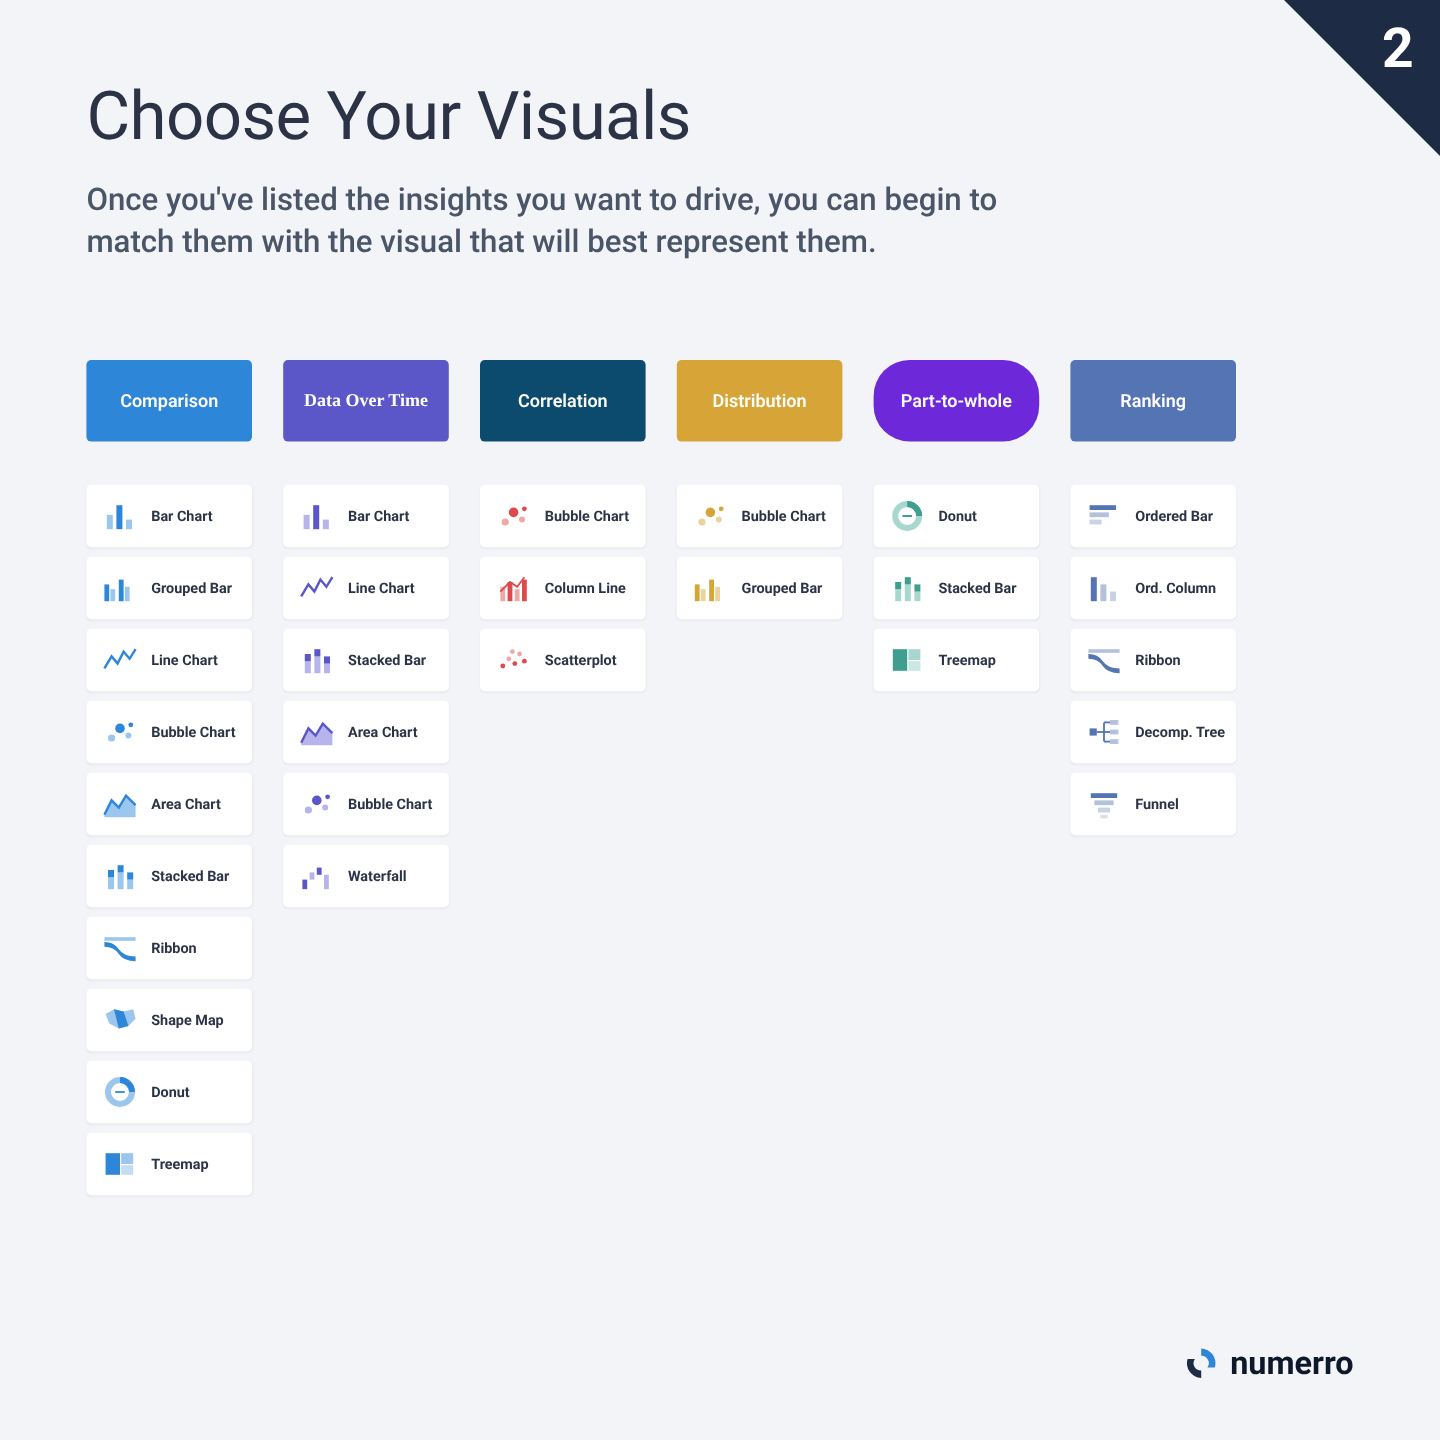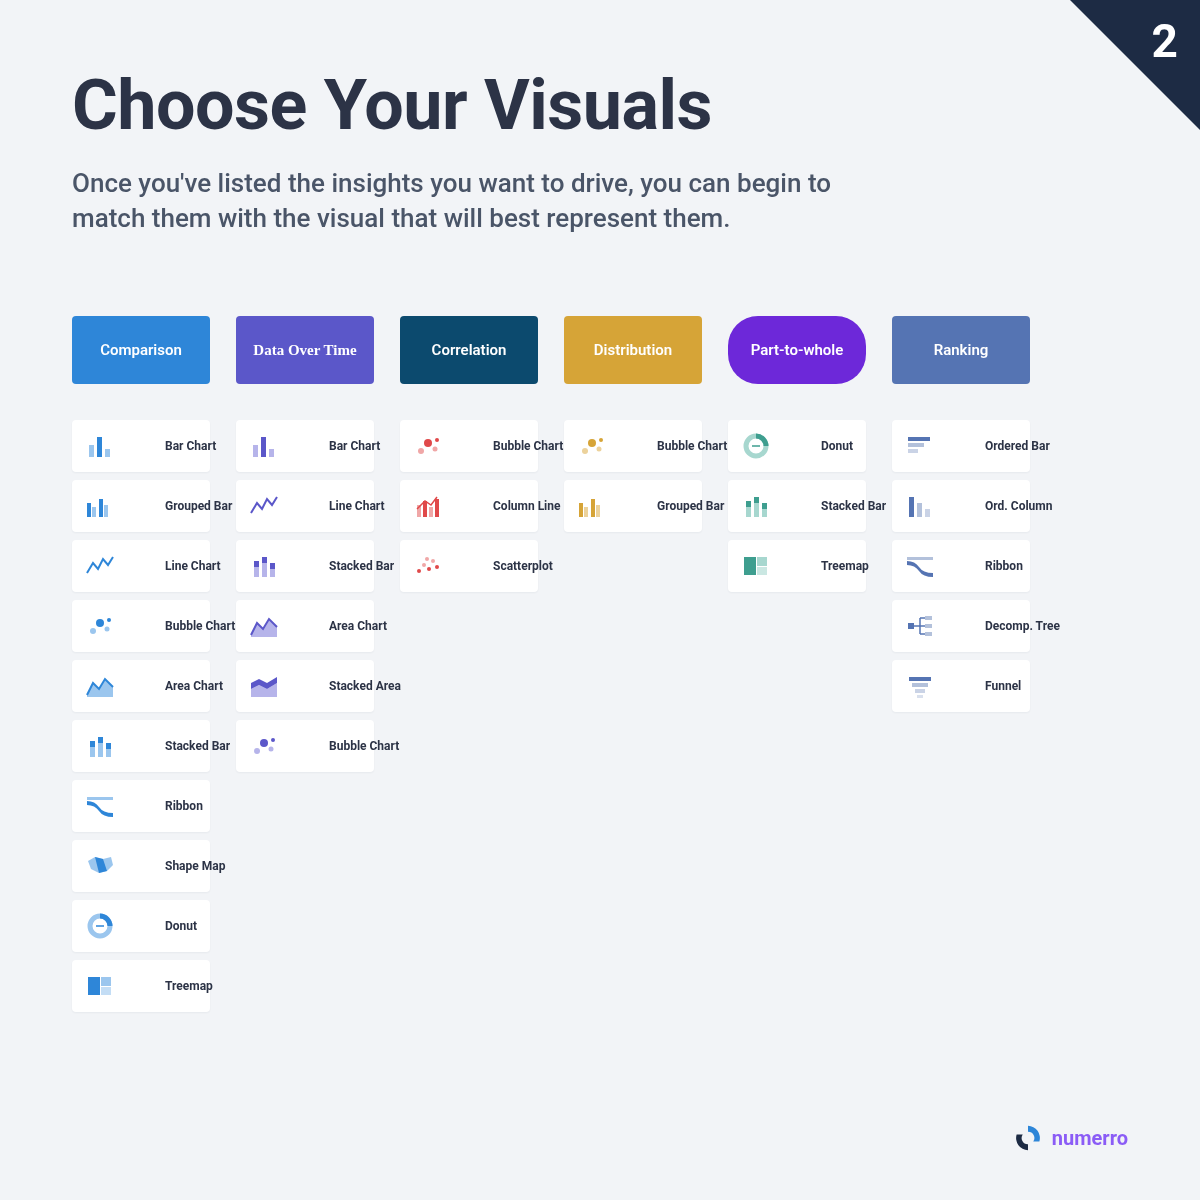--- a/index.html
+++ b/index.html
@@ -23,22 +23,22 @@
     position: absolute;
     top: 14px; right: 22px;
     color: #fff;
     font-size: 46px;
     font-weight: 700;
   }
   .page {
     padding: 64px 72px 30px 72px;
   }
   h1 {
-    font-size: 70px;
-    font-weight: 700;
+    font-size: 56px;
+    font-weight: 400;
     color: #2c3346;
     letter-spacing: -0.5px;
   }
   .subtitle {
     margin-top: 20px;
     font-size: 26px;
     line-height: 1.35;
     font-weight: 500;
     color: #4a5568;
     max-width: 820px;
@@ -63,21 +63,20 @@
   }
   .cards { margin-top: 36px; display: flex; flex-direction: column; gap: 8px; }
   .card {
     height: 52px;
     background: #fff;
     border-radius: 4px;
     display: flex;
     align-items: center;
     padding: 0 10px;
     box-shadow: 0 1px 2px rgba(20,30,50,0.05);
-    gap: 39px;
   }
   .card-icon {
     width: 36px; height: 36px;
     display: flex; align-items: center; justify-content: center;
     flex-shrink: 0;
   }
   .card-label {
     font-size: 12px;
     font-weight: 700;
     color: #2c3346;
@@ -89,23 +88,23 @@
     bottom: 48px;
     right: 72px;
     display: flex;
     align-items: center;
     gap: 10px;
   }
   .brand-logo {
     width: 28px; height: 28px;
   }
   .brand-name {
-    font-size: 20px;
+    font-size: 27px;
     font-weight: 700;
-    color: #8b5cf6;
+    color: #0f172a;
   }
 </style>
 </head>
 <body>
 
 <div class="corner-badge"></div>
 <div class="corner-num">2</div>
 
 <div class="page">
   <h1>Choose Your Visuals</h1>
@@ -256,36 +255,38 @@
               <svg width="30" height="30" viewBox="0 0 30 30">
                 <path d="M2 24 L8 12 L14 18 L20 8 L28 16 L28 26 L2 26 Z" fill="#b6b4ea"></path>
                 <polyline points="2,24 8,12 14,18 20,8 28,16" fill="none" stroke="#5b57c9" stroke-width="2"></polyline>
               </svg>
             </div>
             <span class="card-label">Area Chart</span>
           </div>
           <div class="card">
             <div class="card-icon">
               <svg width="30" height="30" viewBox="0 0 30 30">
-                <path d="M2 26 L2 18 L10 14 L18 18 L28 12 L28 26 Z" fill="#b6b4ea"></path>
-                <path d="M2 18 L2 12 L10 8 L18 12 L28 6 L28 12 L18 18 L10 14 Z" fill="#5b57c9"></path>
-              </svg>
-            </div>
-            <span class="card-label">Stacked Area</span>
-          </div>
-          <div class="card">
-            <div class="card-icon">
-              <svg width="30" height="30" viewBox="0 0 30 30">
                 <circle cx="8" cy="20" r="3" fill="#b6b4ea"></circle>
                 <circle cx="15" cy="12" r="4" fill="#5b57c9"></circle>
                 <circle cx="22" cy="18" r="2.5" fill="#b6b4ea"></circle>
                 <circle cx="24" cy="9" r="2" fill="#5b57c9"></circle>
               </svg>
             </div>
             <span class="card-label">Bubble Chart</span>
+          </div>
+          <div class="card">
+            <div class="card-icon">
+              <svg width="30" height="30" viewBox="0 0 30 30">
+                <rect x="3" y="18" width="4" height="8" fill="#5b57c9"></rect>
+                <rect x="9" y="12" width="4" height="6" fill="#b6b4ea"></rect>
+                <rect x="15" y="8" width="4" height="6" fill="#5b57c9"></rect>
+                <rect x="21" y="14" width="4" height="12" fill="#b6b4ea"></rect>
+              </svg>
+            </div>
+            <span class="card-label">Waterfall</span>
           </div>
         </div>
       </div>
       <div class="col">
         <div class="col-header" style="background: #0c4a6e;">Correlation</div>
         <div class="cards">
           <div class="card">
             <div class="card-icon">
               <svg width="30" height="30" viewBox="0 0 30 30">
                 <circle cx="8" cy="20" r="3" fill="#f0a7a7"></circle>

